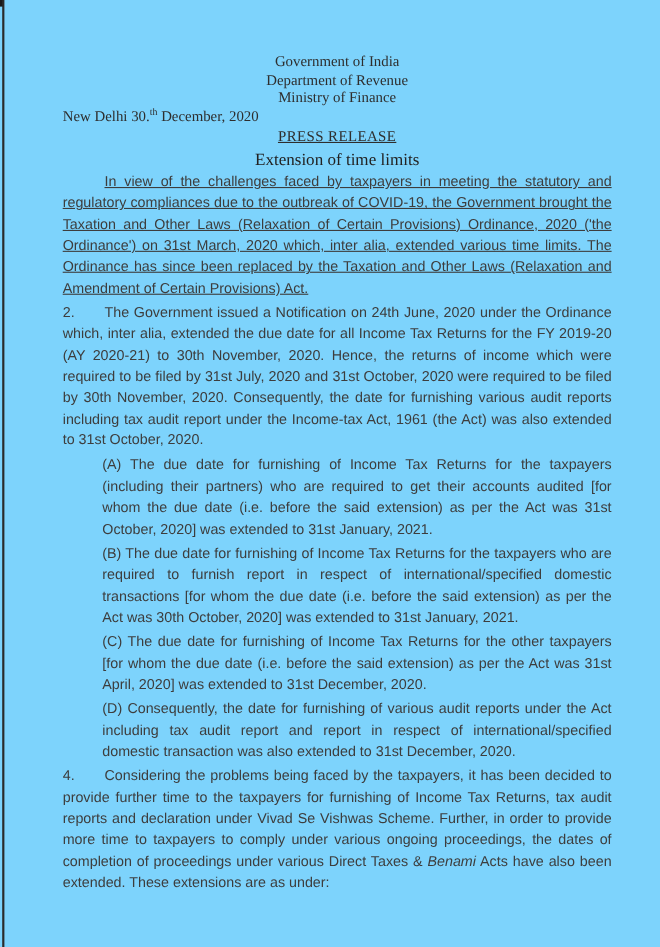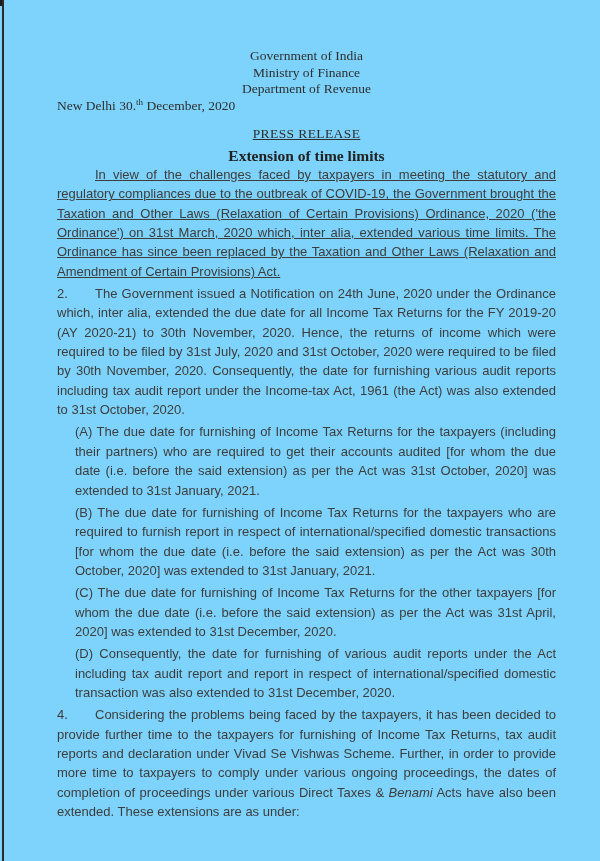--- a/index.html
+++ b/index.html
@@ -57,32 +57,32 @@
   .dateline sup, .body-para sup {
     font-size: 9px;
     line-height: 0;
   }
   .press-release {
     text-align: center;
     font-family: "Liberation Serif", serif;
     font-size: 13.5px;
     line-height: 16.5px;
     color: #2e2e2e;
-    margin-top: 11px;
+    margin-top: 1px;
     letter-spacing: 0.4px;
   }
   .press-release .underlined {
     text-decoration: underline;
   }
   .doc-title {
     text-align: center;
     font-family: "Liberation Serif", serif;
     font-size: 15.5px;
     line-height: 18px;
-    font-weight: bold;
+    font-weight: normal;
     color: #222;
     margin: 5px 0 0 0;
   }
   
   .body-para, .sub-para {
     font-size: 13px;
     line-height: 19.35px;
     text-align: justify;
     color: #3d3d3d;
     margin: 0 0 3px 0;
@@ -90,41 +90,41 @@
   .indent-first {
     text-indent: 38px;
     margin-top: 0;
     text-decoration: underline;
   }
   .pnum {
     display: inline-block;
     width: 38px;
   }
   .sub-para {
-    margin-left: 18px;
+    margin-left: 36px;
   }
   .sub-para:last-of-type {
     margin-bottom: 3px;
   }
   em {
   }
 </style>
 </head>
 <body>
 
 <div class="page">
   <div class="scan-corner"></div>
   <div class="scan-edge"></div>
 
   <div class="content">
 
     <div class="org-block">
       <div class="org-line">Government of India</div>
+      <div class="org-line">Department of Revenue</div>
       <div class="org-line">Ministry of Finance</div>
-      <div class="org-line">Department of Revenue</div>
     </div>
 
     <div class="dateline"><span>New Delhi 30.</span><sup>th</sup><span> December, 2020</span></div>
 
     <div class="press-release"><span class="underlined">PRESS RELEASE</span></div>
 
     <h1 class="doc-title">Extension of time limits</h1>
 
     <p class="body-para indent-first">In view of the challenges faced by taxpayers in meeting the statutory and regulatory compliances due to the outbreak of COVID-19, the Government brought the Taxation and Other Laws (Relaxation of Certain Provisions) Ordinance, 2020 ('the Ordinance') on 31st March, 2020 which, inter alia, extended various time limits. The Ordinance has since been replaced by the Taxation and Other Laws (Relaxation and Amendment of Certain Provisions) Act.</p>
 

